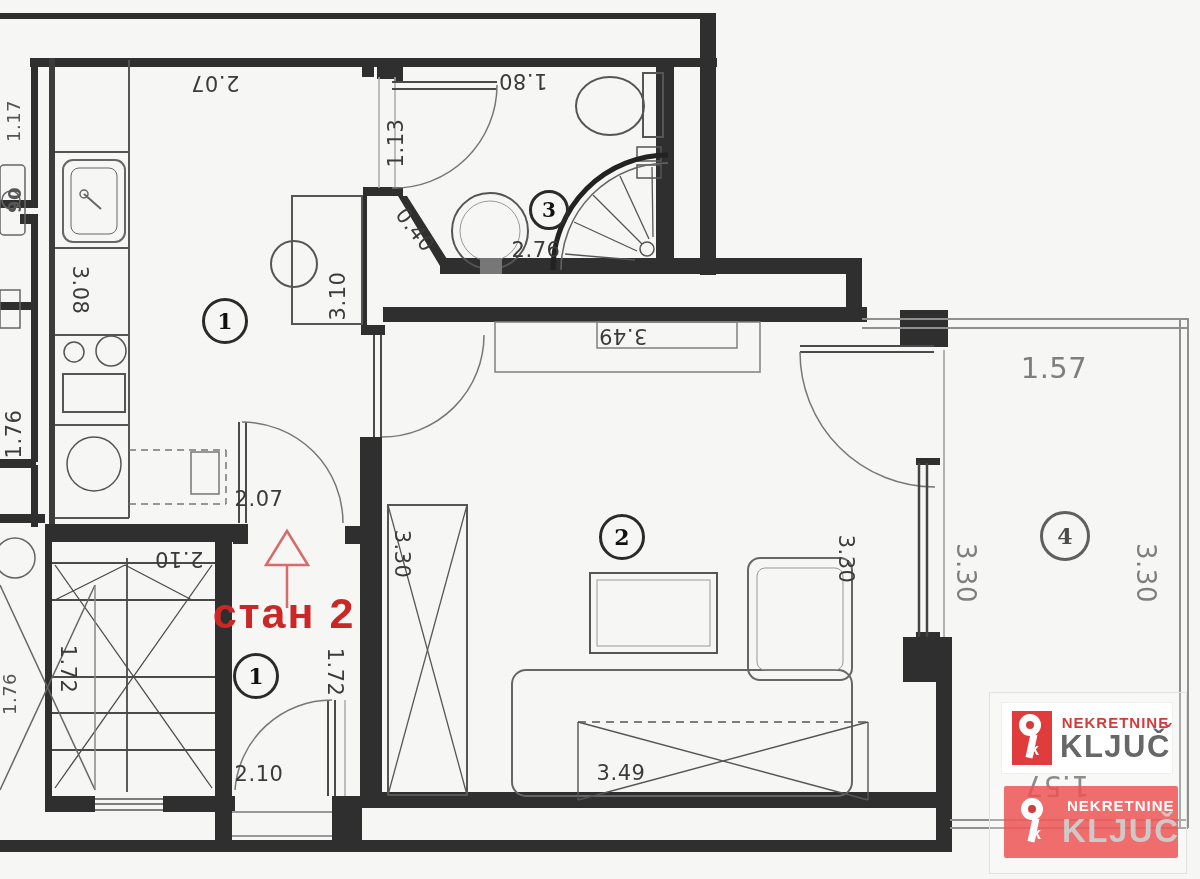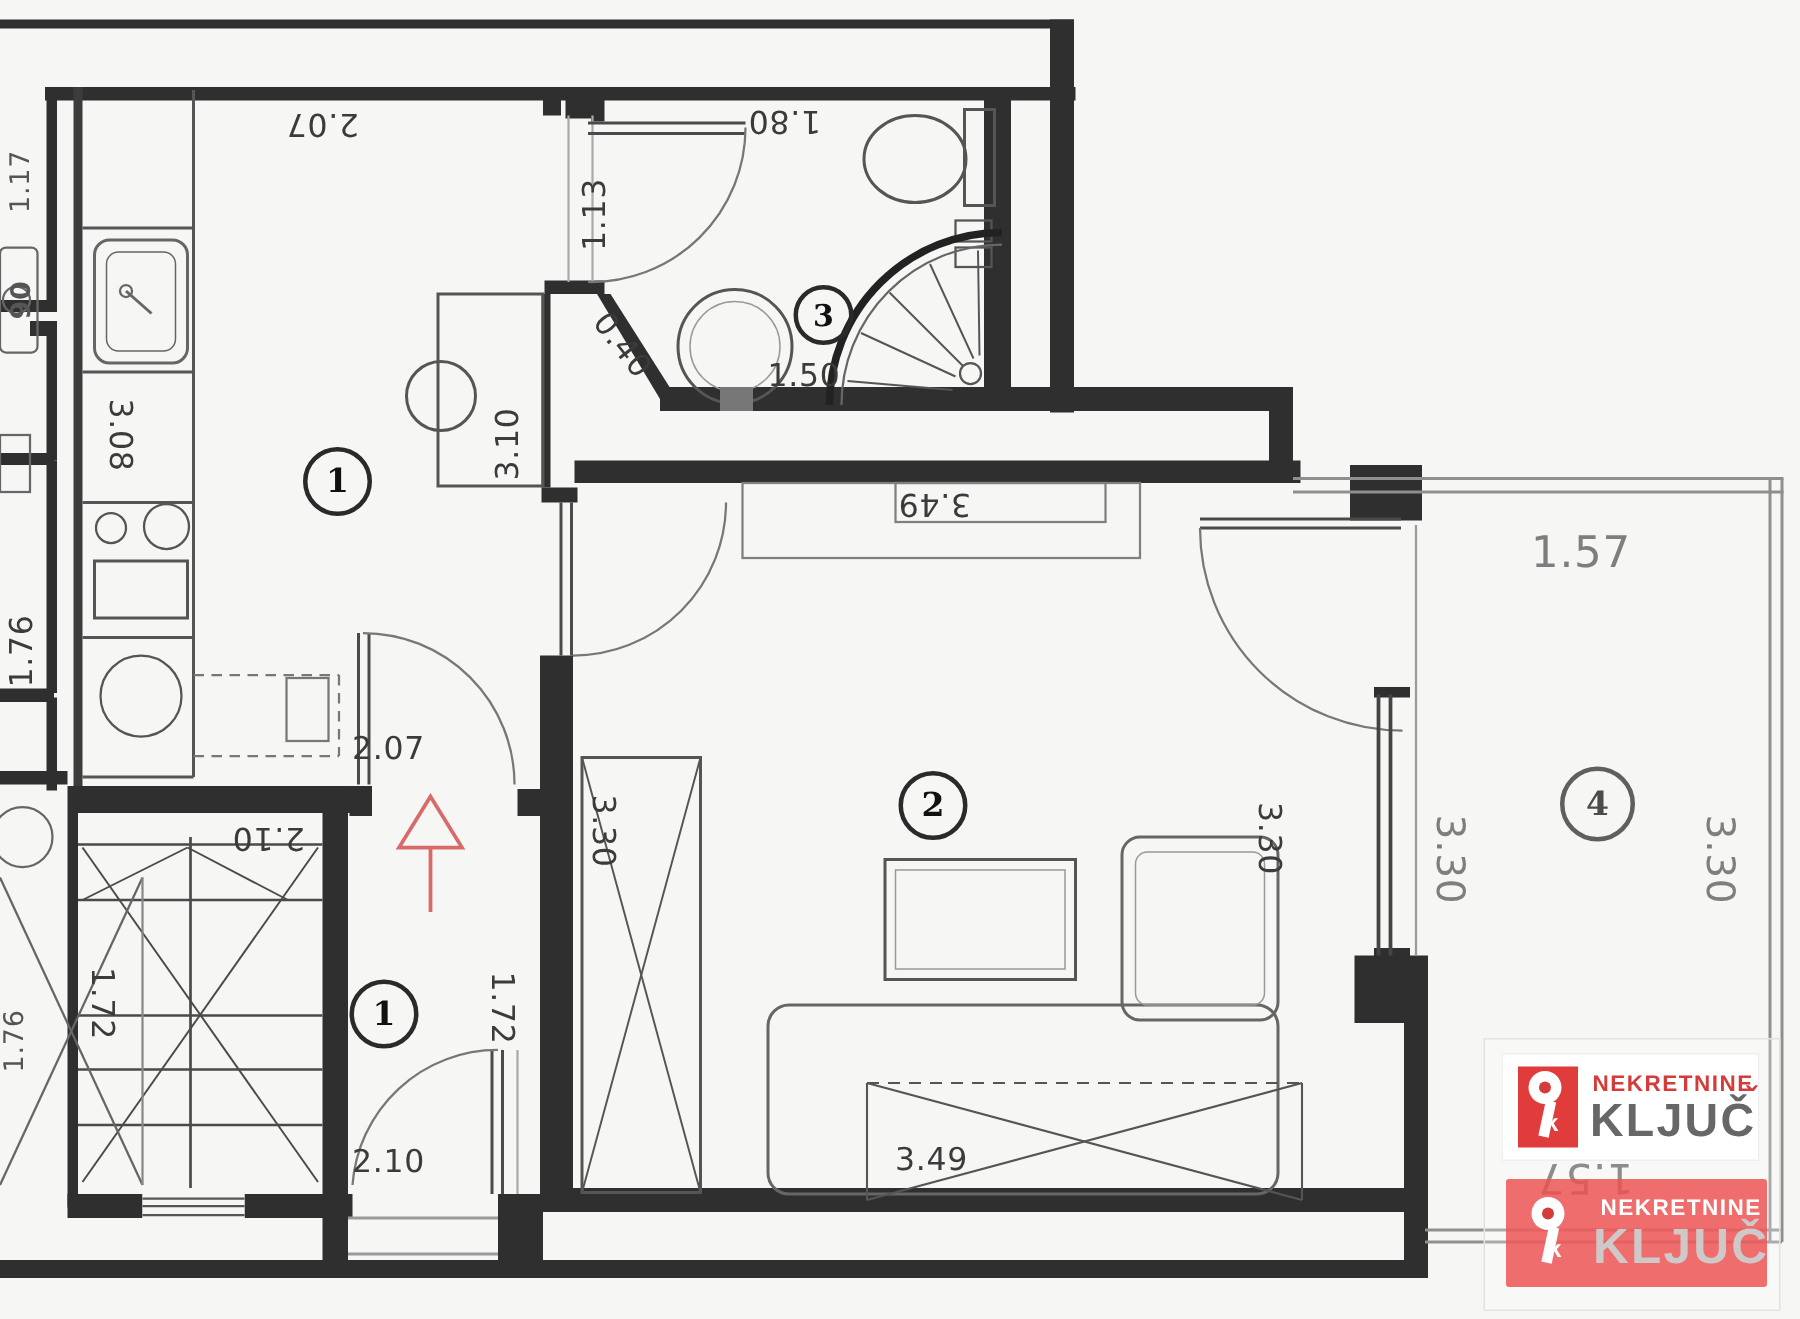--- a/index.html
+++ b/index.html
@@ -264,21 +264,21 @@
     <g stroke="#d96a6a" fill="none" stroke-width="2.5">
       <polygon points="287,531 266,565 308,565"></polygon>
       <line x1="287" y1="565" x2="287" y2="608"></line>
     </g>
   </svg>
 
   <div class="lbl r180" style="left:183px;top:68px;width:64px;height:30px;">2.07</div>
   <div class="lbl r180" style="left:492px;top:66px;width:62px;height:30px;">1.80</div>
   <div class="lbl rm90" style="left:381px;top:108px;width:30px;height:70px;">1.13</div>
   <div class="lbl diag" style="left:398px;top:200px;width:34px;height:60px;">0.40</div>
-  <div class="lbl" style="left:505px;top:236px;width:62px;height:28px;">1.50</div>
+  <div class="lbl" style="left:505px;top:236px;width:62px;height:28px;">2.76</div>
   <div class="lbl r90" style="left:64px;top:248px;width:32px;height:84px;">3.08</div>
   <div class="lbl rm90" style="left:322px;top:258px;width:32px;height:76px;">3.10</div>
   <div class="lbl" style="left:226px;top:484px;width:66px;height:30px;">2.07</div>
   <div class="lbl r180" style="left:146px;top:544px;width:66px;height:30px;">2.10</div>
   <div class="lbl r90" style="left:52px;top:636px;width:32px;height:66px;">1.72</div>
   <div class="lbl r90" style="left:318px;top:636px;width:34px;height:72px;">1.72</div>
   <div class="lbl" style="left:226px;top:758px;width:66px;height:32px;">2.10</div>
   <div class="lbl r180" style="left:588px;top:320px;width:70px;height:32px;">3.49</div>
   <div class="lbl r90" style="left:386px;top:520px;width:32px;height:68px;">3.30</div>
   <div class="lbl r90" style="left:830px;top:524px;width:32px;height:70px;">3.30</div>
@@ -291,20 +291,21 @@
   <div class="lbl rm90 small" style="left:2px;top:182px;width:24px;height:36px;font-weight:bold;">90</div>
   <div class="lbl rm90" style="left:-2px;top:392px;width:32px;height:84px;">1.76</div>
   <div class="lbl rm90 small" style="left:-6px;top:652px;width:30px;height:84px;">1.76</div>
 
   <div class="roomnum" style="left:202px;top:298px;width:40px;height:40px;">1</div>
   <div class="roomnum" style="left:599px;top:514px;width:40px;height:40px;">2</div>
   <div class="roomnum" style="left:529px;top:190px;width:34px;height:34px;font-size:20px;">3</div>
   <div class="roomnum gray" style="left:1040px;top:511px;width:44px;height:44px;">4</div>
   <div class="roomnum" style="left:233px;top:653px;width:40px;height:40px;">1</div>
 
+  <div id="apt-label">стан 2</div>
 
   <div id="logo-frame"></div>
 
   <div class="logo" id="logo-white">
     <div class="key-box">
       <div class="key-head">
           <div class="key-head-dot"></div>
         </div>
       <div class="key-stem"></div>
       <div class="key-letter">k</div>

